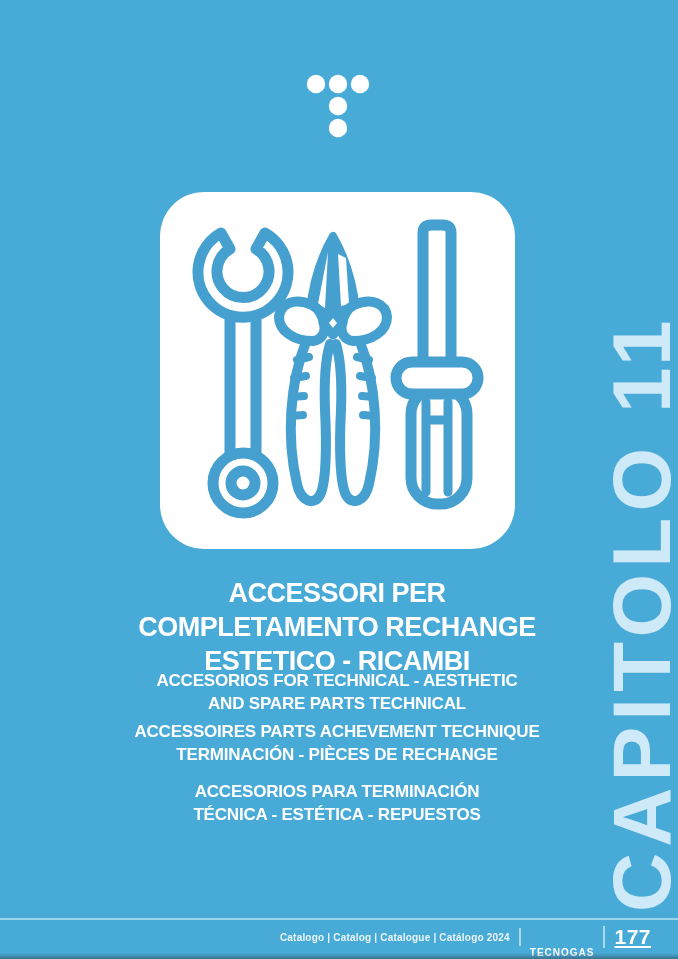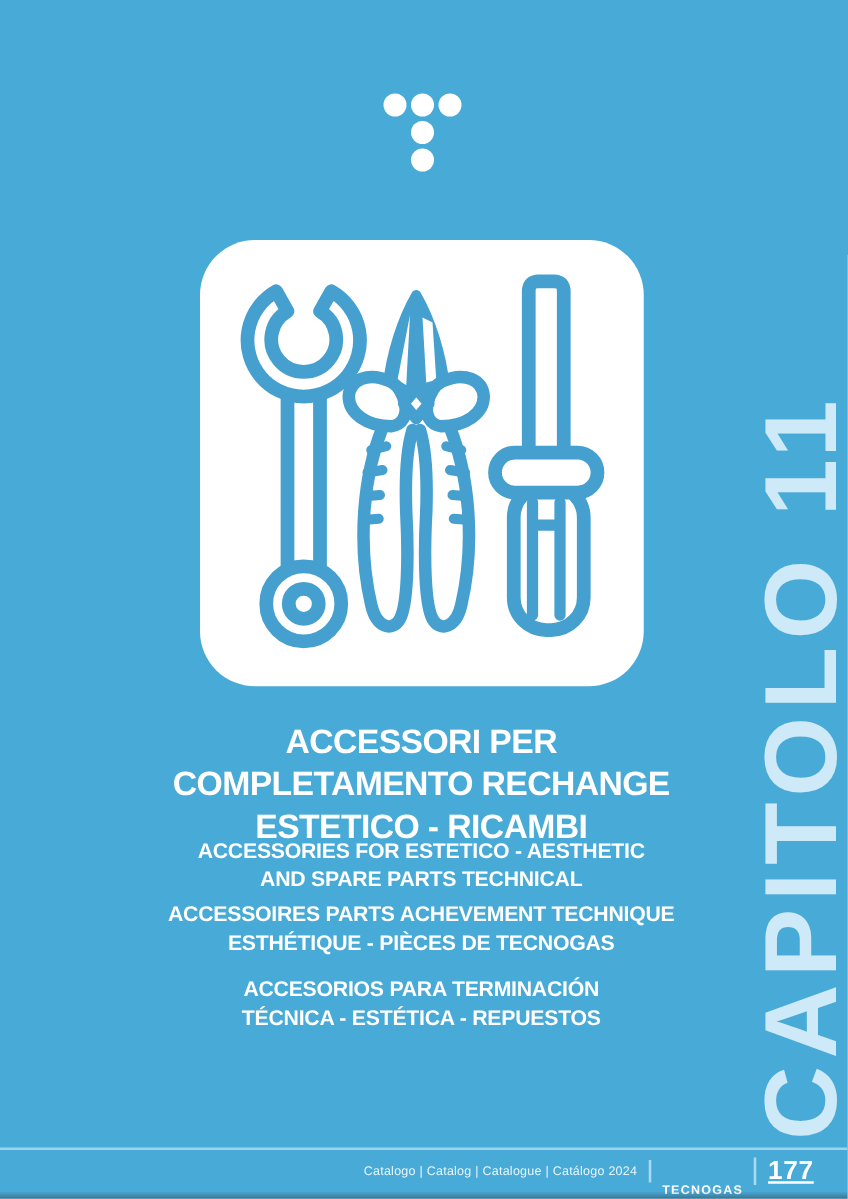--- a/index.html
+++ b/index.html
@@ -66,21 +66,21 @@
     background: #9ED3EC;
   }
   .footer {
     position: absolute;
     right: 27px; top: 924px;
     height: 26px;
     display: flex;
     align-items: center;
     color: #FFFFFF;
   }
-  .footer .catalog-label { font-size: 10px; font-weight: 400; color: #EAF6FC; letter-spacing: 0.2px; }
+  .footer .catalog-label { font-size: 10px; font-weight: 700; color: #EAF6FC; letter-spacing: 0.2px; }
   .footer .vdiv { width: 2px; height: 18px; background: #A9DAF0; margin: 0 9px; }
   .footer .vdiv.tall { height: 22px; }
   .footer .brand { font-size: 10px; font-weight: 800; letter-spacing: 1px; margin-top: 30px; }
   .footer .page-number { font-size: 21px; font-weight: 800; letter-spacing: 0.5px; text-decoration: underline; }
 
   .bottom-shadow {
     position: absolute;
     left: 0; bottom: 0;
     width: 678px; height: 6px;
     background: linear-gradient(to bottom, rgba(0,0,0,0), rgba(40,50,60,0.45));
@@ -135,27 +135,27 @@
     </svg>
   </div>
 
   <div class="titles-block title-it">
     <div>ACCESSORI PER</div>
     <div>COMPLETAMENTO RECHANGE</div>
     <div>ESTETICO - RICAMBI</div>
   </div>
 
   <div class="titles-block subtitle sub-en">
-    <div>ACCESSORIES FOR ESTETICO - AESTHETIC</div>
+    <div>ACCESORIOS FOR TECHNICAL - AESTHETIC</div>
     <div>AND SPARE PARTS TECHNICAL</div>
   </div>
 
   <div class="titles-block subtitle sub-fr">
     <div>ACCESSOIRES PARTS ACHEVEMENT TECHNIQUE</div>
-    <div>ESTHÉTIQUE - PIÈCES DE TECNOGAS</div>
+    <div>TERMINACIÓN - PIÈCES DE RECHANGE</div>
   </div>
 
   <div class="titles-block subtitle sub-es">
     <div>ACCESORIOS PARA TERMINACIÓN</div>
     <div>TÉCNICA - ESTÉTICA - REPUESTOS</div>
   </div>
 
   <div class="chapter-vertical">CAPITOLO 11</div>
 
   <div class="footer-rule"></div>

